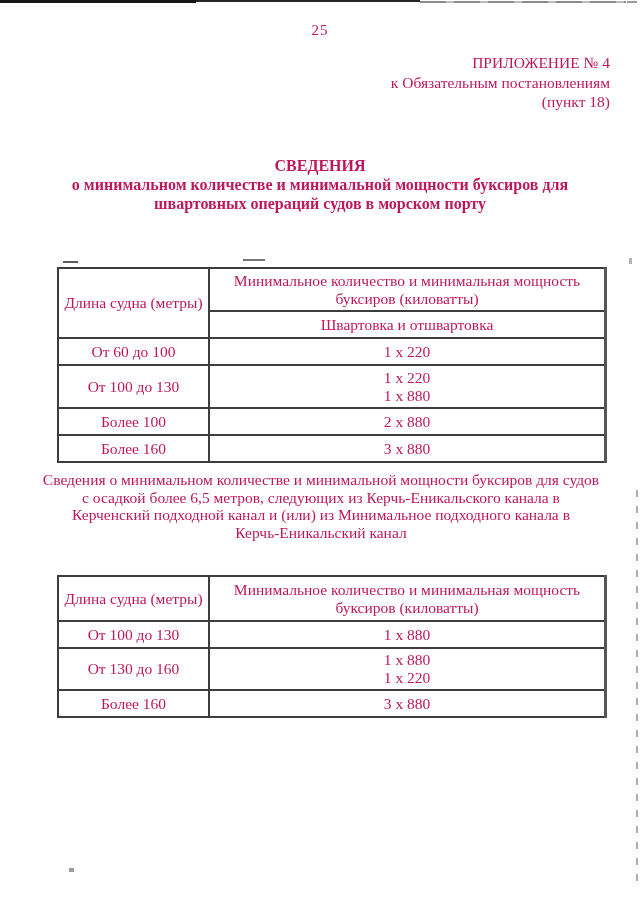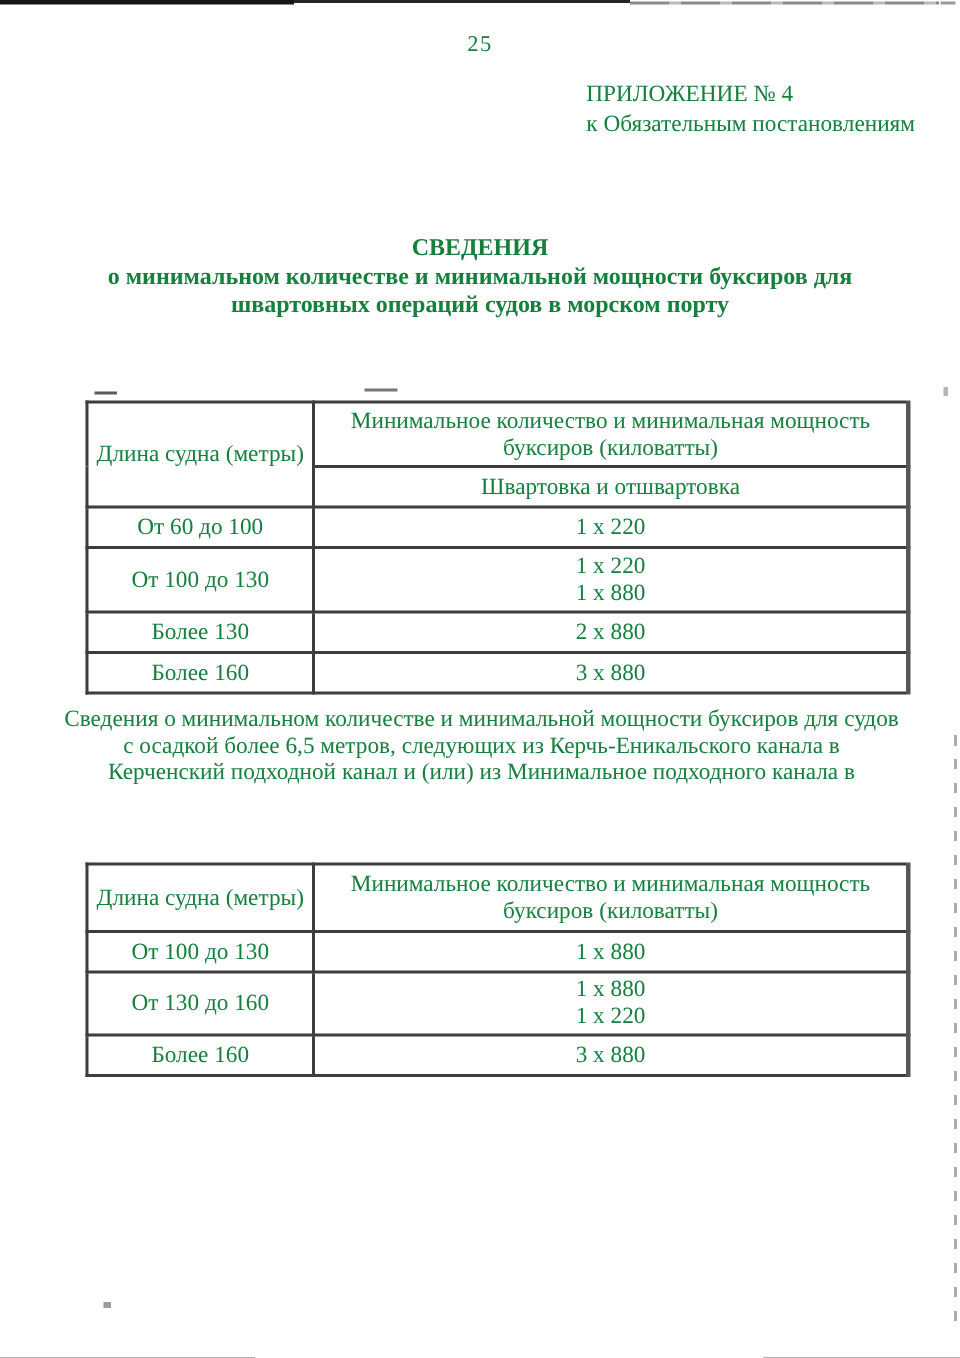--- a/index.html
+++ b/index.html
@@ -3,21 +3,21 @@
 <meta charset="utf-8">
 <style>
   html,body{margin:0;padding:0;background:#777;}
   .page{
     position:relative;
     width:640px;height:905px;
     margin:0 auto;
     background:#ffffff;
     overflow:hidden;
     font-family:"Liberation Serif","DejaVu Serif",serif;
-    color:#15803d;
+    color:#be185d;
   }
   
   .art{position:absolute;}
   .top-seg1{left:0;top:0;width:196px;height:3px;background:#161616;}
   .top-seg2{left:196px;top:0;width:224px;height:2px;background:#262626;}
   .top-seg3{left:420px;top:1px;width:206px;height:2px;
     background:repeating-linear-gradient(90deg,#8a8a8a 0 26px,#b9b9b9 26px 34px);}
   .top-seg4{left:627px;top:1px;width:10px;height:2px;background:#9a9a9a;}
   .right-dashes{left:636px;top:490px;width:2px;height:395px;
     background:repeating-linear-gradient(180deg,#adadad 0 7px,transparent 7px 16px);}
@@ -25,21 +25,21 @@
   .speck-b{left:63px;top:261px;width:15px;height:2px;background:#5b5b5b;}
   .speck-c{left:243px;top:259px;width:22px;height:2px;background:#777;}
   .speck-d{left:629px;top:258px;width:3px;height:6px;background:#b5b5b5;}
   
   .page-number{
     position:absolute;top:22px;left:0;width:100%;
     text-align:center;font-size:15px;letter-spacing:1px;
   }
   .appendix{
     position:absolute;top:53px;right:30px;
-    text-align:left;font-size:15.5px;line-height:19.5px;
+    text-align:right;font-size:15.5px;line-height:19.5px;
   }
   .doc-title{
     position:absolute;top:156px;left:0;width:100%;
     text-align:center;font-weight:bold;font-size:16px;line-height:19px;
   }
   .subtitle{
     position:absolute;top:471px;left:38px;width:566px;
     text-align:center;font-size:15.5px;line-height:17.6px;
   }
   
@@ -82,20 +82,21 @@
   <div class="art speck-a"></div>
   <div class="art speck-b"></div>
   <div class="art speck-c"></div>
   <div class="art speck-d"></div>
 
   <div class="page-number">25</div>
 
   <div class="appendix">
     <div>ПРИЛОЖЕНИЕ № 4</div>
     <div>к Обязательным постановлениям</div>
+    <div>(пункт 18)</div>
   </div>
 
   <div class="doc-title">
     <div>СВЕДЕНИЯ</div>
     <div>о минимальном количестве и минимальной мощности буксиров для</div>
     <div>швартовных операций судов в морском порту</div>
   </div>
 
   <table class="doc t1">
     <tbody>
@@ -114,34 +115,35 @@
       <td>1 x 220</td>
     </tr>
     <tr class="r-d">
       <td class="v-top">От 100 до 130</td>
       <td class="v-top">
         <div>1 x 220</div>
         <div>1 x 880</div>
       </td>
     </tr>
     <tr class="r-s">
-      <td>Более 130</td>
+      <td>Более 100</td>
       <td>2 x 880</td>
     </tr>
     <tr class="r-s">
       <td>Более 160</td>
       <td>3 x 880</td>
     </tr>
   </tbody>
     </table>
 
   <div class="subtitle">
     <div>Сведения о минимальном количестве и минимальной мощности буксиров для судов</div>
     <div>с осадкой более 6,5 метров, следующих из Керчь-Еникальского канала  в</div>
     <div>Керченский подходной канал и (или) из Минимальное подходного канала в</div>
+    <div>Керчь-Еникальский канал</div>
   </div>
 
   <table class="doc t2">
     <tbody>
         <tr class="hr1">
       <td class="col-len">Длина судна (метры)</td>
       <td class="hdr-lines">
         <div>Минимальное количество и минимальная мощность</div>
         <div>буксиров (киловатты)</div>
       </td>

